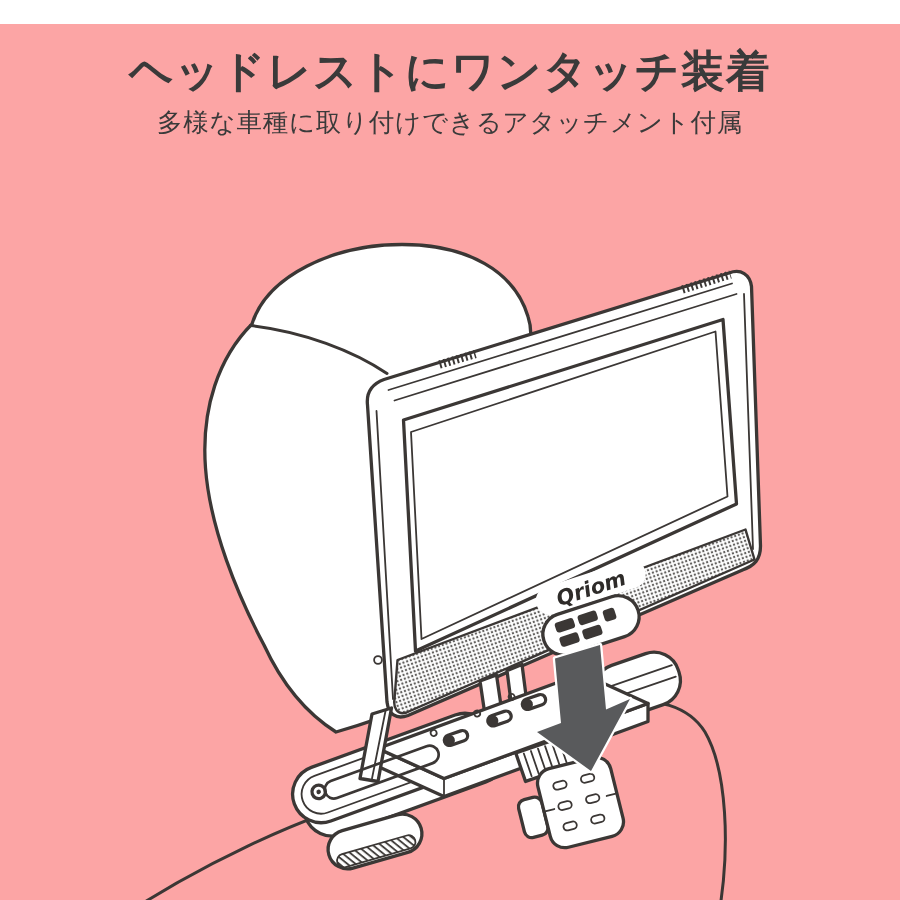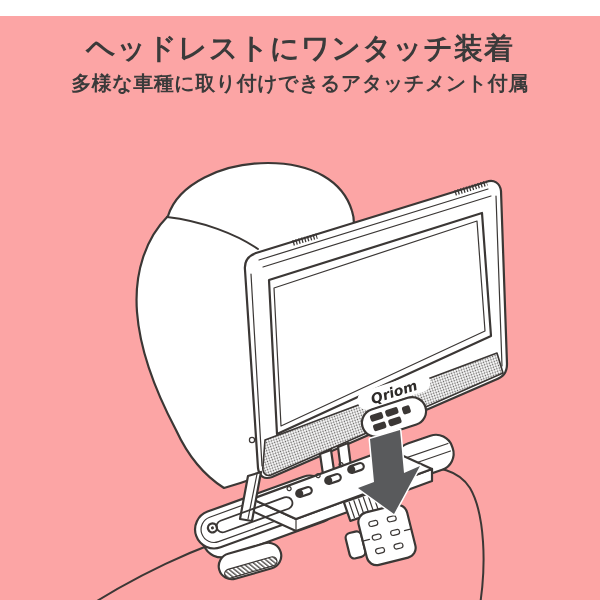--- a/index.html
+++ b/index.html
@@ -18,22 +18,22 @@
   }
   .hdr h1{
     margin:14px 0 0 0;
     font-size:29px;
     font-weight:700;
     letter-spacing:1px;
     line-height:1.25;
   }
   .hdr p{
     margin:4px 0 0 0;
-    font-size:20px;
-    font-weight:700;
+    font-size:17px;
+    font-weight:400;
     letter-spacing:0.5px;
   }
   svg.illus{position:absolute;left:0;top:0;}
   .ln{fill:none;stroke:#3b3735;stroke-width:2;stroke-linecap:round;stroke-linejoin:round;}
   .wfill{fill:#ffffff;stroke:#3b3735;stroke-width:2.2;stroke-linecap:round;stroke-linejoin:round;}
   .thin{fill:none;stroke:#3b3735;stroke-width:1.2;stroke-linecap:round;stroke-linejoin:round;}
   .dk{fill:#3b3735;stroke:none;}
 </style>
 </head>
 <body>

